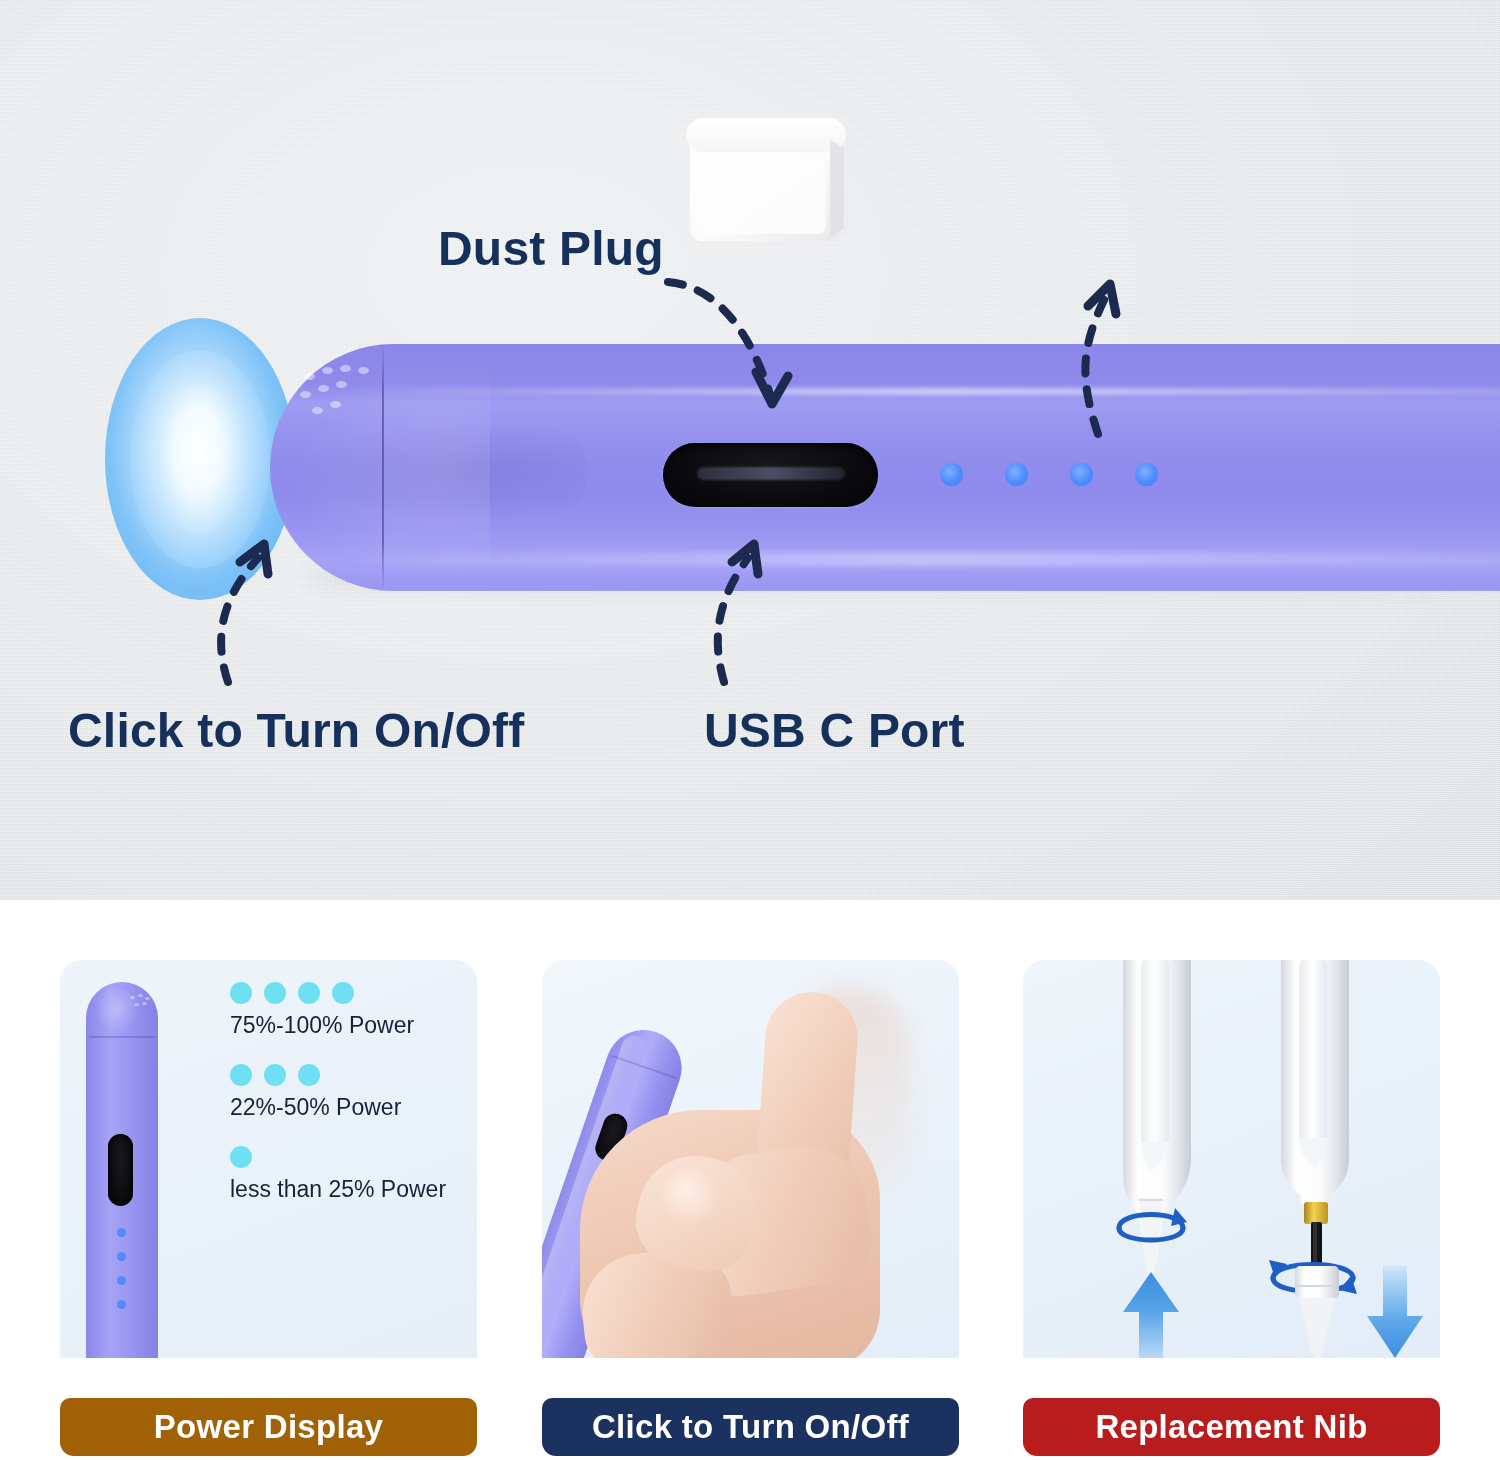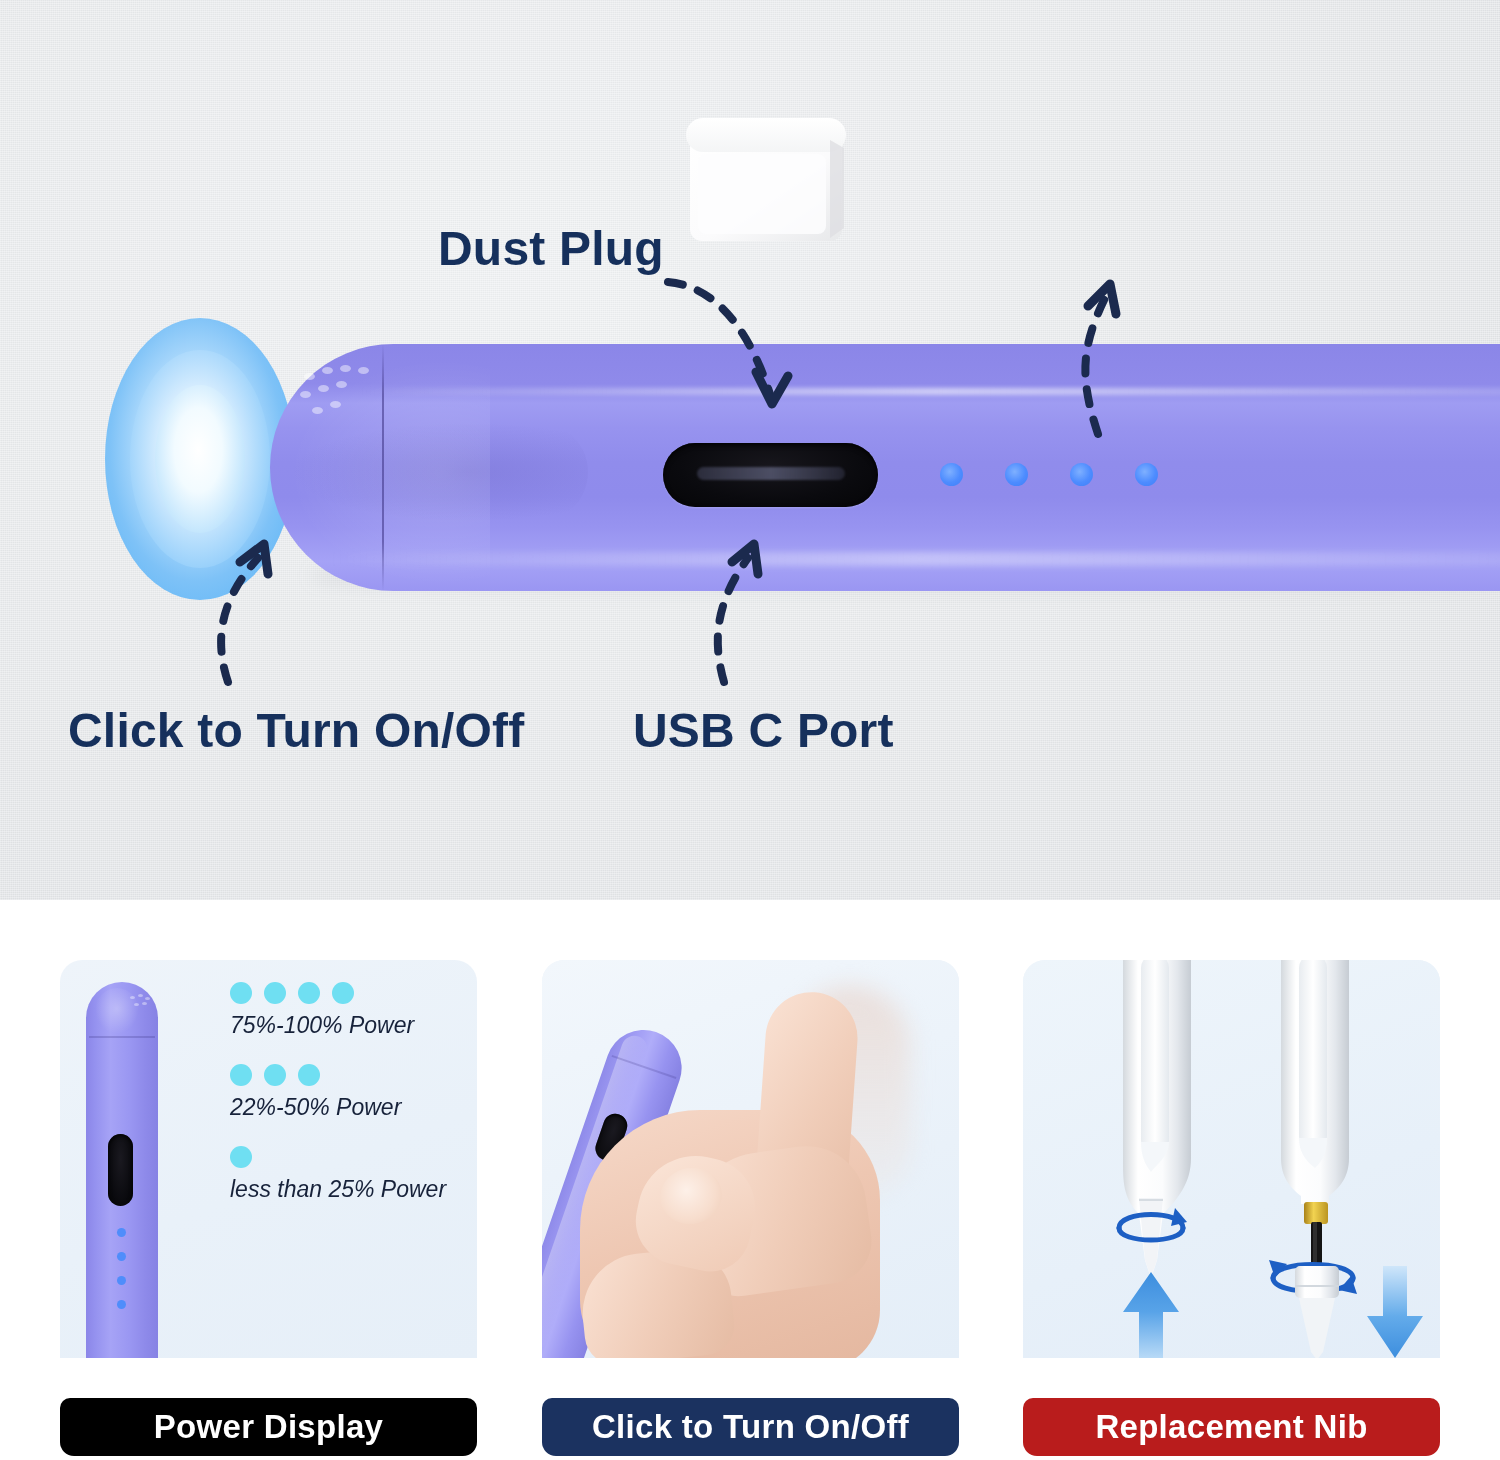--- a/index.html
+++ b/index.html
@@ -117,21 +117,21 @@
   .callout {
     position:absolute;
     color:#16305c;
     font-weight:700;
     letter-spacing:.2px;
     white-space:nowrap;
   }
   #lbl-dust { left:438px; top:221px; font-size:48px; }
   #lbl-indicator { left:988px; top:203px; font-size:50px; }
   #lbl-click-top { left:68px; top:703px; font-size:48px; }
-  #lbl-usbc { left:633px; top:703px; font-size:48px; }
+  #lbl-usbc { left:704px; top:703px; font-size:48px; }
 
   .arrow-svg { position:absolute; overflow:visible; }
 
   
   .cards { position:absolute; left:0; top:900px; width:1500px; height:560px; background:#fff; }
   .card {
     position:absolute; top:60px; width:417px; height:398px;
     background:linear-gradient(160deg, #eef4fa 0%, #e9f1f9 55%, #e6eff8 100%);
     border-radius:22px 22px 0 0;
     overflow:hidden;
@@ -189,21 +189,21 @@
   }
 
   .legend { position:absolute; left:170px; top:22px; width:240px; }
   .legend-row { margin-bottom:25px; }
   .legend-dots { display:flex; gap:12px; margin-bottom:8px; }
   .legend-dots i {
     width:22px; height:22px; border-radius:50%;
     background:#6fdff2; display:block;
   }
   .legend-text {
-    color:#17223a; font-size:23px; font-weight:400; white-space:nowrap;font-style:italic;
+    color:#17223a; font-size:23px; font-weight:400; white-space:nowrap;
   }
 
   
   .hand-bg { position:absolute; inset:0;
     background:linear-gradient(160deg,#f2f7fc 0%, #e9f1f9 60%, #e4eef8 100%); }
   .blur-hand {
     position:absolute; left:248px; top:26px; width:120px; height:210px;
     border-radius:60px 60px 48px 48px;
     background:linear-gradient(180deg, rgba(233,216,209,.75), rgba(240,228,222,.25));
     filter:blur(11px);
@@ -469,18 +469,18 @@
         <path d="M334 334 L328 316 L316 330" fill="#1d5fc4"></path>
 
         <rect x="272" y="306" width="44" height="32" rx="5" fill="url(#penwhite)"></rect>
         <line x1="272" y1="326" x2="316" y2="326" stroke="#d2d8de" stroke-width="2"></line>
         <path d="M276 338 L312 338 L300 392 L294 400 L288 392 Z" fill="#f1f4f7"></path>
 
         <path d="M360 306 L384 306 L384 356 L400 356 L372 398 L344 356 L360 356 Z" fill="url(#arrDn)"></path>
       </svg>
     </div>
 
-    <div class="caption c1" style="background: #000000;">Power Display</div>
+    <div class="caption c1" style="background: #a16207;">Power Display</div>
     <div class="caption c2" style="background: rgb(27, 50, 96);">Click to Turn On/Off</div>
     <div class="caption c3" style="background: #b91c1c;">Replacement Nib</div>
 
   </section>
 </div>
 
 </body></html>

